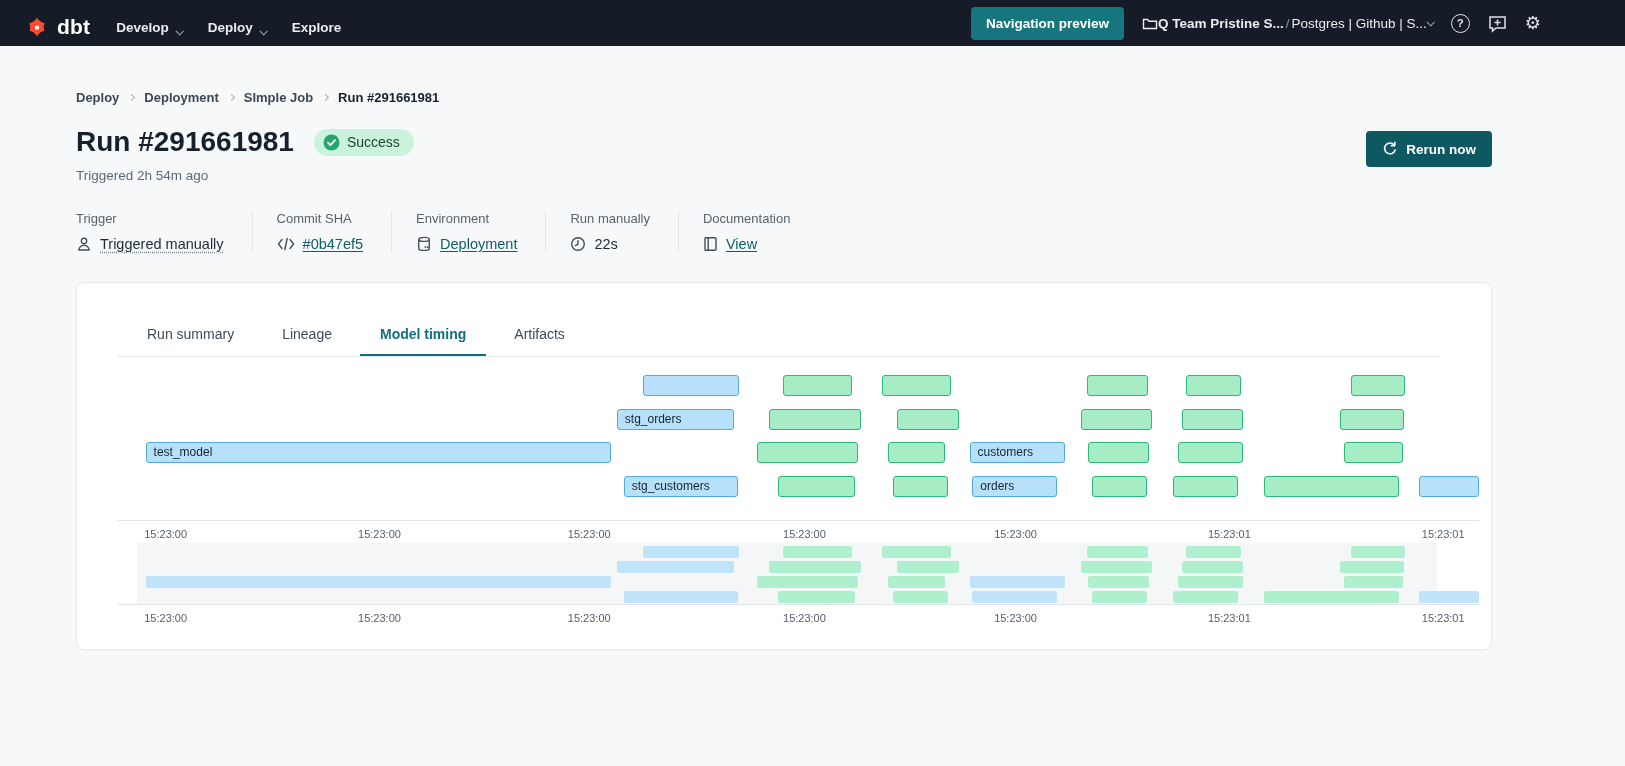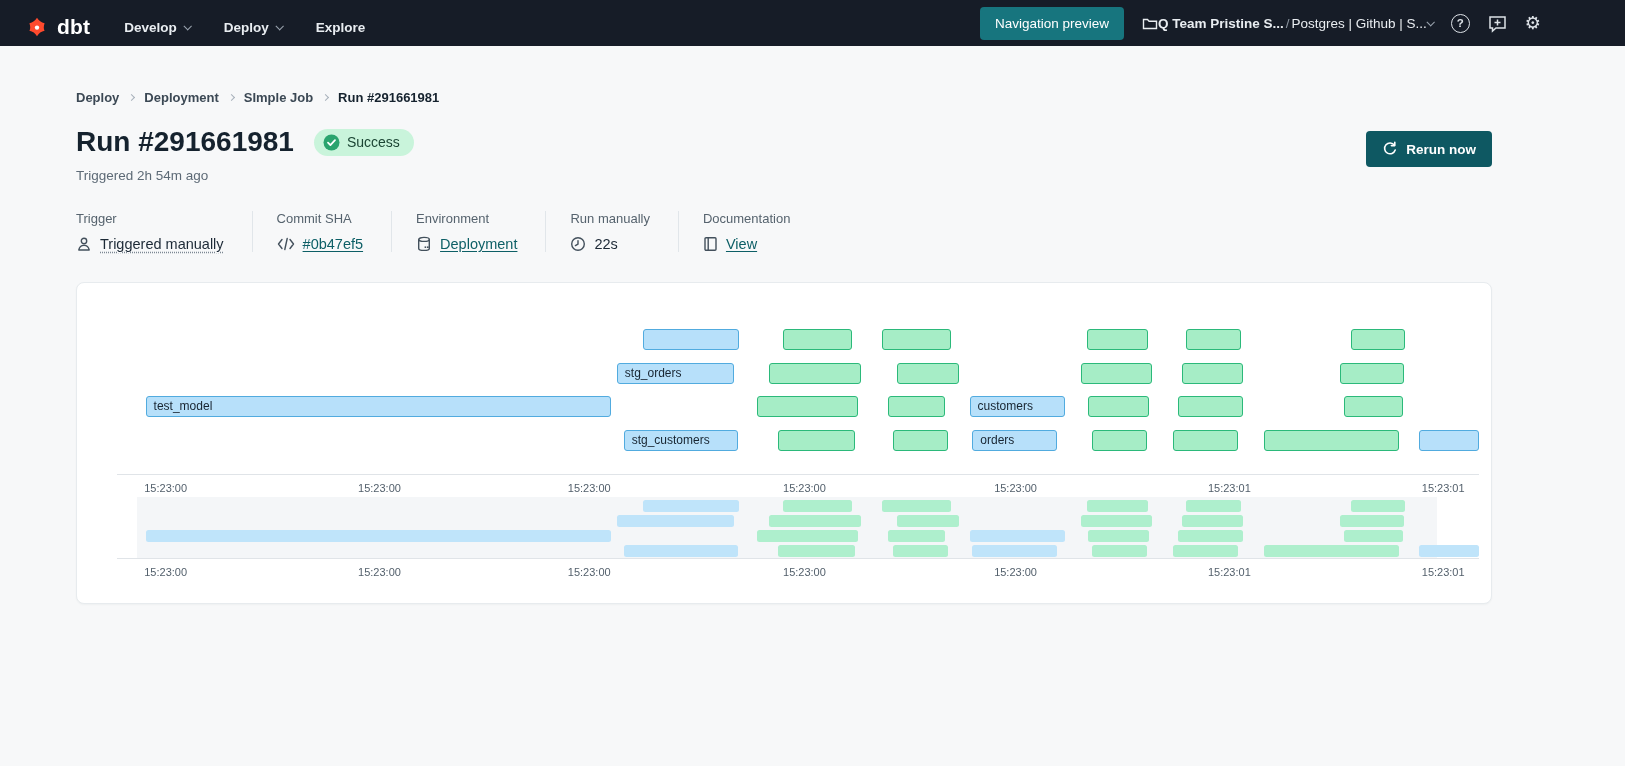--- a/index.html
+++ b/index.html
@@ -2,31 +2,31 @@
 <html style="--nav-bg: #161c27; --accent: #11707e; --link: #0d5f66; --preview: #17757e; --rerun: #0e5862; --success-bg: #c9f4db; --success-text: #1c4534; --bar-blue: #b7e0fa; --bar-blue-br: #51abdf; --bar-green: #a6edc6; --bar-green-br: #2bb97a; --mini-blue: #bfe4fa; --mini-green: #aeefcd;"><head>
 <meta charset="utf-8">
 <style>
   * { box-sizing: border-box; margin: 0; padding: 0; }
   html,body { width:1625px; height:766px; overflow:hidden; }
   body { font-family:"Liberation Sans", sans-serif; background:#f7f8f9; color:#1c2936; }
 
   
   .topnav { height:46px; background:var(--nav-bg,#161c27); display:flex; align-items:center;
             justify-content:space-between; padding:0 84px 0 24px; }
-  .nav-left { display:flex; align-items:center; gap:34px;margin-top:8px; }
+  .nav-left { display:flex; align-items:center; gap:26px;margin-top:8px; }
   .logo { display:flex; align-items:center; gap:7px; cursor:pointer; }
   .logo-mark { width:26px; height:26px; display:block; }
   .brand { color:#fff; font-size:21px; font-weight:700; letter-spacing:.2px; }
-  .nav-item { display:flex; align-items:center; gap:7px; color:#e9edf1; font-size:13.5px;
+  .nav-item { display:flex; align-items:flex-end; gap:7px; color:#e9edf1; font-size:13.5px;
               font-weight:700; cursor:pointer; }
   .chev { width:6px; height:6px; border-right:1.5px solid #9aa4af; border-bottom:1.5px solid #9aa4af;
           transform:rotate(45deg) translateY(-1px); display:inline-block; }
   .nav-right { display:flex; align-items:center; gap:18px; }
   .preview-btn { background:var(--preview,#17757e); color:#fff; border:none; border-radius:4px;
-                 font-family:inherit; font-size:13.5px; font-weight:400; padding:9px 15px; cursor:pointer; }
+                 font-family:inherit; font-size:13.5px; font-weight:700; padding:9px 15px; cursor:pointer; }
   .acct { display:flex; align-items:center; gap:0; color:#e9edf1; font-size:13.5px; cursor:pointer; }
   .acct b { font-weight:700; }
   .acct .slash { color:#8d97a2; margin:0 2px; }
   .icon-btn { color:#dde2e7; cursor:pointer; display:flex; align-items:center; }
   .help-circle { width:19px; height:19px; border:1.6px solid #dde2e7; border-radius:50%;
                  display:flex; align-items:center; justify-content:center; font-size:11.5px; font-weight:700; }
   .gear { font-size:18px; line-height:1; }
 
   
   .content { padding:44px 133px 0 76px; }
@@ -211,20 +211,26 @@
         <svg width="15" height="16" viewBox="0 0 15 16">
           <rect x="2" y="1.7" width="11" height="12.6" rx="1" fill="none" stroke="#43505c" stroke-width="1.4"></rect>
           <path d="M5.2 1.7 V14.3" stroke="#43505c" stroke-width="1.4"></path>
         </svg>
         <a class="link">View</a>
       </div>
     </div>
   </div>
 
   <div class="card">
+    <div class="tabs">
+      <span class="tab">Run summary</span>
+      <span class="tab">Lineage</span>
+      <span class="tab active">Model timing</span>
+      <span class="tab">Artifacts</span>
+    </div>
 
     <div class="plot gantt-main" id="gantt-main">
         <div class="g-bar model" style="left: 38.6%; width: 7.1%; top: 18px;"></div>
         <div class="g-bar test" style="left: 48.9%; width: 5.1%; top: 18px;"></div>
         <div class="g-bar test" style="left: 56.2%; width: 5%; top: 18px;"></div>
         <div class="g-bar test" style="left: 71.2%; width: 4.5%; top: 18px;"></div>
         <div class="g-bar test" style="left: 78.5%; width: 4%; top: 18px;"></div>
         <div class="g-bar test" style="left: 90.6%; width: 4%; top: 18px;"></div>
         <div class="g-bar model" style="left: 36.7%; width: 8.6%; top: 51.5px;">
           <span class="g-label">stg_orders</span>

